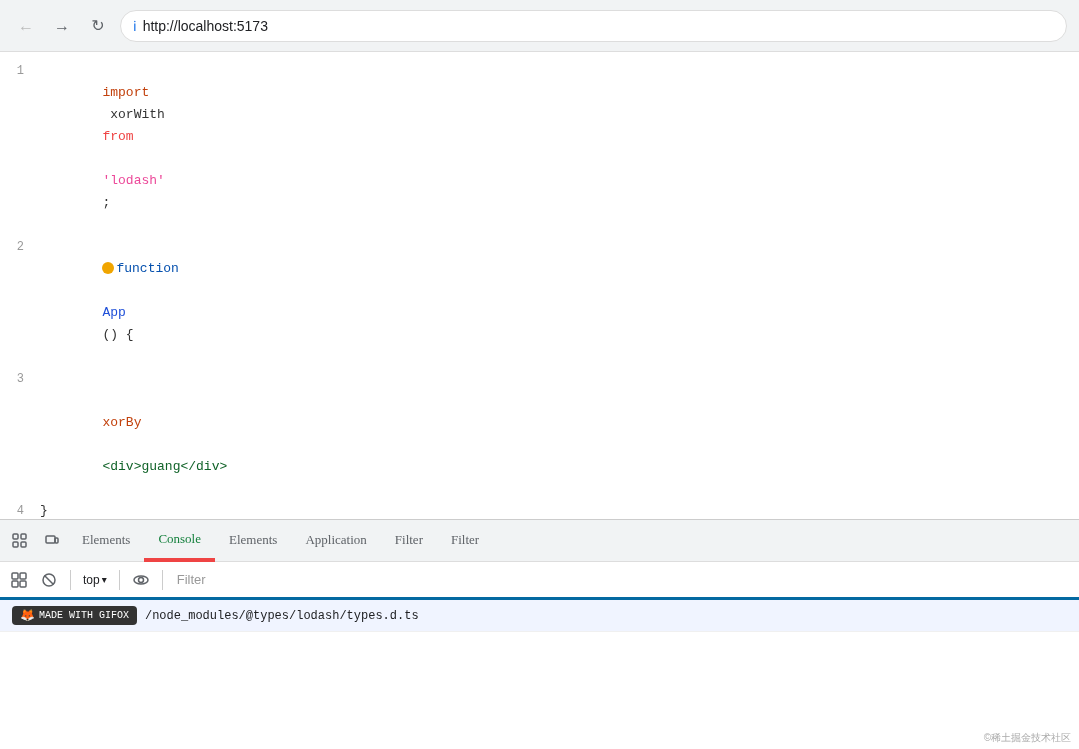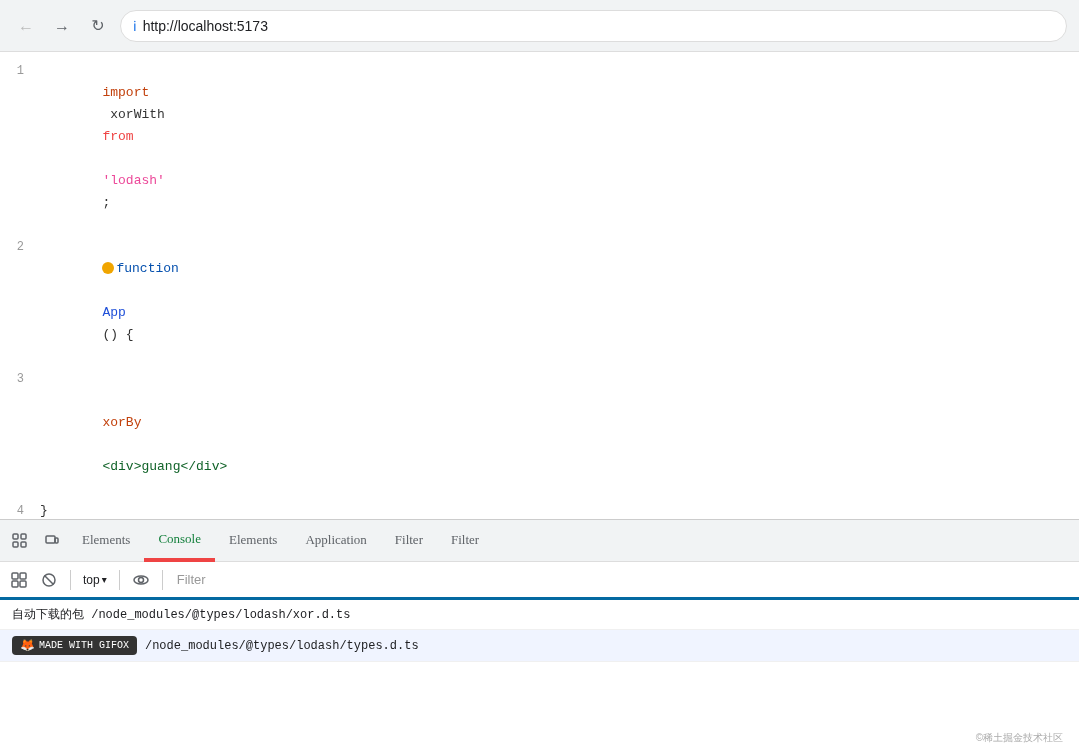--- a/index.html
+++ b/index.html
@@ -212,21 +212,21 @@
       gap: 4px;
       margin-right: 8px;
       flex-shrink: 0;
     }
     .gifox-fox { font-size: 12px; }
 
     
     .watermark {
       position: absolute;
       bottom: 4px;
-      right: 16px;
+      right: 8px;
       font-size: 10px;
       color: #aaa;
     }
   </style>
 </head>
 <body>
 
 <div class="browser-bar">
   <button class="nav-btn disabled">←</button>
   <button class="nav-btn">→</button>
@@ -344,23 +344,20 @@
       <svg width="16" height="16" viewBox="0 0 16 16">
         <ellipse cx="8" cy="8" rx="7" ry="4" fill="none" stroke="#5f6368" stroke-width="1.5"></ellipse>
         <circle cx="8" cy="8" r="2.5" fill="none" stroke="#5f6368" stroke-width="1.5"></circle>
       </svg>
     </button>
     <div class="divider-v"></div>
     <input type="text" class="filter-input" placeholder="Filter" style="">
   </div>
 
   <div class="console-log">
-    <div class="log-entry">
-      <span class="log-text">自动下载的包 /node_modules/@types/lodash/xor.d.ts</span>
-    </div>
     <div class="log-entry highlighted">
       <span class="gifox-badge">
         <span class="gifox-fox">🦊</span>
         <span>MADE WITH GIFOX</span>
       </span>
       <span class="log-text">/node_modules/@types/lodash/types.d.ts</span>
     </div>
   </div>
 
   <div class="watermark">

